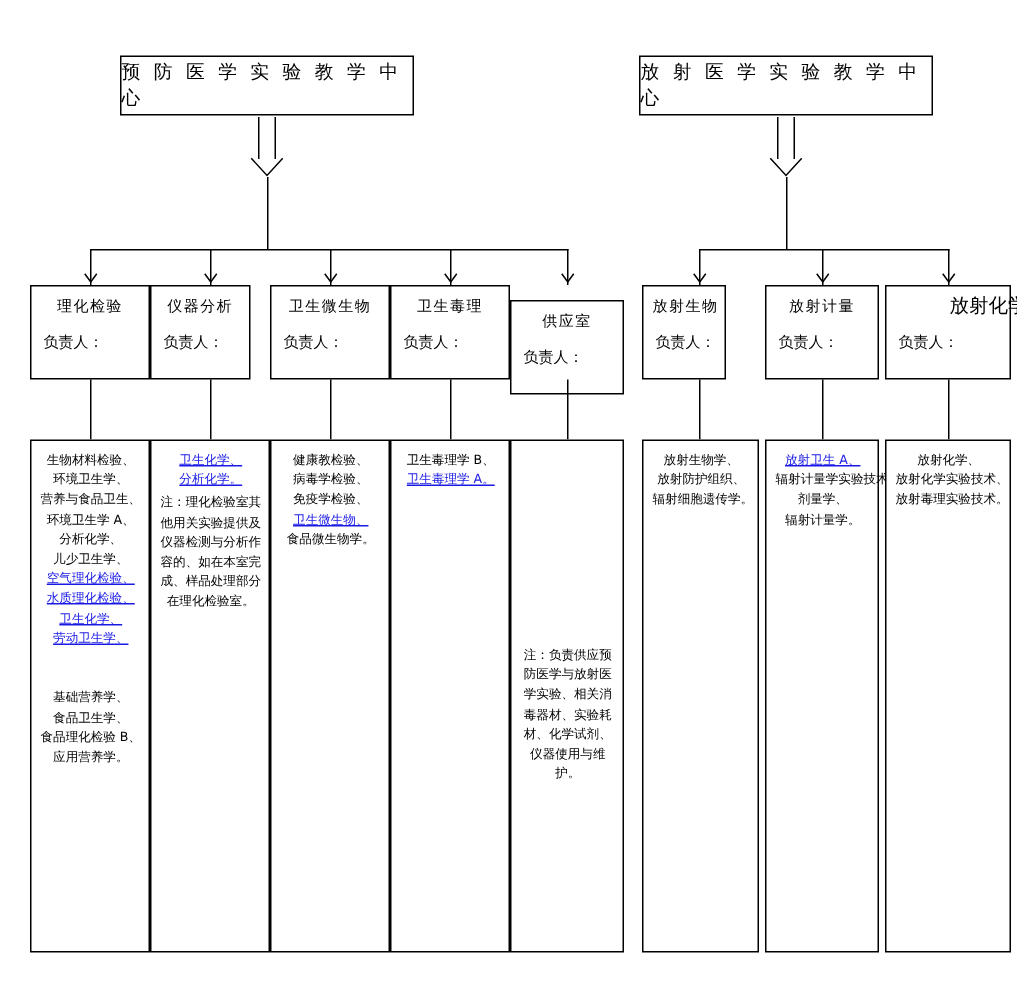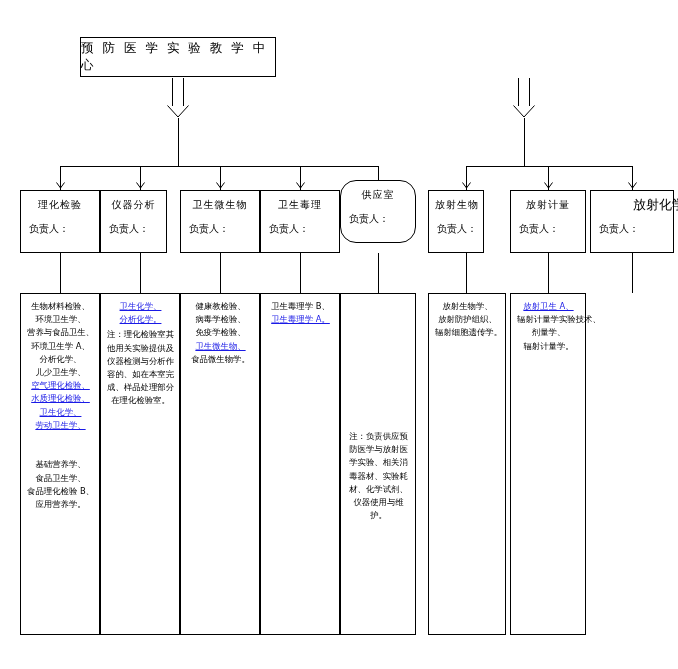--- a/index.html
+++ b/index.html
@@ -75,20 +75,23 @@
   .vtip svg{display:block;}
 </style>
 </head>
 <body>
 
 <div class="canvas">
 
   <div class="box top-box" style="left:80px;top:37px;width:196px;">
     <span>预 防 医 学 实 验 教 学 中 心</span>
   </div>
+  <div class="box top-box" style="left:426px;top:37px;width:196px;">
+    <span>放 射 医 学 实 验 教 学 中 心</span>
+  </div>
 
   <div class="bigarrow" style="left:172px;top:78px;">
     <div class="stem"></div>
     <div class="headwrap">
       <svg width="22" height="13" viewBox="0 0 22 13">
         <polyline points="0.5,0.5 11,12 21.5,0.5" fill="none" stroke="#000" stroke-width="1"></polyline>
       </svg>
     </div>
   </div>
   <div class="bigarrow" style="left:518px;top:78px;">
@@ -171,21 +174,21 @@
     <div class="head-sub">负责人：</div>
   </div>
   <div class="box head-box" style="left:180px;top:190px;width:80px;height:63px;">
     <div class="head-title">卫生微生物</div>
     <div class="head-sub">负责人：</div>
   </div>
   <div class="box head-box" style="left:260px;top:190px;width:80px;height:63px;">
     <div class="head-title">卫生毒理</div>
     <div class="head-sub">负责人：</div>
   </div>
-  <div class="box head-box" style="left:340px;top:180px;width:76px;height:63px;border-radius:16px;">
+  <div class="box head-box" style="left:340px;top:200px;width:76px;height:63px;">
     <div class="head-title">供应室</div>
     <div class="head-sub">负责人：</div>
   </div>
   <div class="box head-box" style="left:428px;top:190px;width:56px;height:63px;">
     <div class="head-title">放射生物</div>
     <div class="head-sub">负责人：</div>
   </div>
   <div class="box head-box" style="left:510px;top:190px;width:76px;height:63px;">
     <div class="head-title">放射计量</div>
     <div class="head-sub">负责人：</div>
@@ -270,14 +273,22 @@
   <div class="box body-box" style="left:510px;top:293px;width:76px;height:342px;">
     <div>
         <div class="ln blue">放射卫生 A、</div>
         <div class="ln">辐射计量学实验技术、</div>
         <div class="ln">剂量学、</div>
         <div class="ln">辐射计量学。</div>
       </div>
     <div class="note"></div>
   </div>
 
+  <div class="box body-box" style="left:590px;top:293px;width:84px;height:342px;">
+    <div>
+        <div class="ln">放射化学、</div>
+        <div class="ln">放射化学实验技术、</div>
+        <div class="ln">放射毒理实验技术。</div>
+      </div>
+    <div class="note"></div>
+  </div>
 
 </div>
 
 </body></html>

